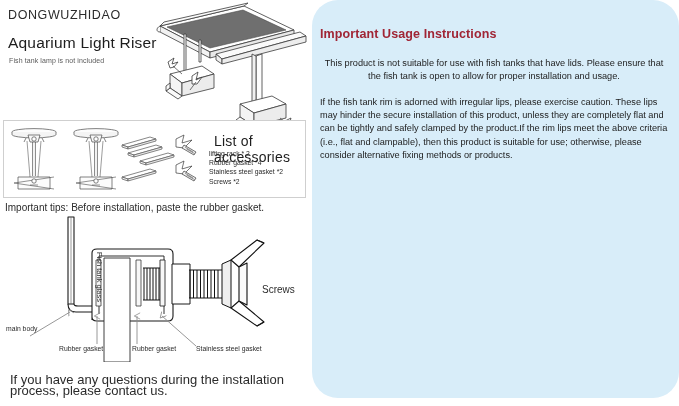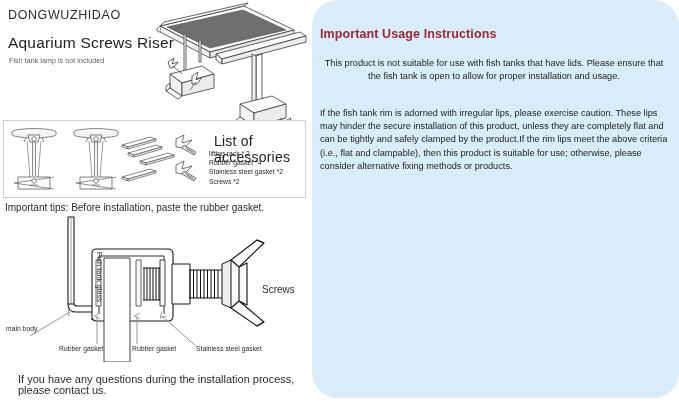--- a/index.html
+++ b/index.html
@@ -113,24 +113,23 @@
     font-size: 7.5px;
     color: #2b2b2b;
     writing-mode: vertical-rl;
     white-space: nowrap;
   }
 
   
   #contact-block {
     position: absolute;
     left: 10px; top: 374px;
-    font-size: 11px;
+    font-size: 13px;
     line-height: 11px;
     color: #2b2b2b;
-    margin-left: 8px;
   }
 
   
   #instructions-panel {
     position: absolute;
     left: 312px; top: 0;
     width: 367px;
     height: 398px;
     background: #d8edf9;
     box-sizing: border-box;
@@ -146,30 +145,30 @@
   }
   .instructions-paragraph {
     position: absolute;
     left: 8px;
     width: 348px;
     font-size: 9.2px;
     line-height: 13.2px;
     color: #1c1c1c;
   }
   #instructions-p0 { top: 57px; text-align: center; }
-  #instructions-p1 { top: 107px; }
+  #instructions-p1 { top: 96px; }
   #instructions-p2 { top: 200px; }
 </style>
 </head>
 <body>
 
 <div id="left-column">
 
   <div id="brand-name">DONGWUZHIDAO</div>
-  <div id="product-title">Aquarium Screws Riser</div>
+  <div id="product-title">Aquarium Light Riser</div>
   <div id="product-subtitle">Fish tank lamp is not included</div>
 
   <svg id="hero-illustration" viewBox="0 0 172 120" xmlns="http://www.w3.org/2000/svg">
     <g fill="none" stroke="#3a3a3a" stroke-width="0.8" stroke-linejoin="round">
 
       <path d="M20 26 L104 6 L154 30 L70 52 Z" fill="#ffffff"></path>
       <path d="M27 27 L103 10 L146 30 L70 48 Z" fill="#6f6f6f" stroke="#4a4a4a" stroke-width="0.6"></path>
 
       <path d="M20 26 L20 32 L70 58 L70 52 Z" fill="#f2f2f2"></path>
       <path d="M70 52 L70 58 L154 36 L154 30 Z" fill="#e8e8e8"></path>

